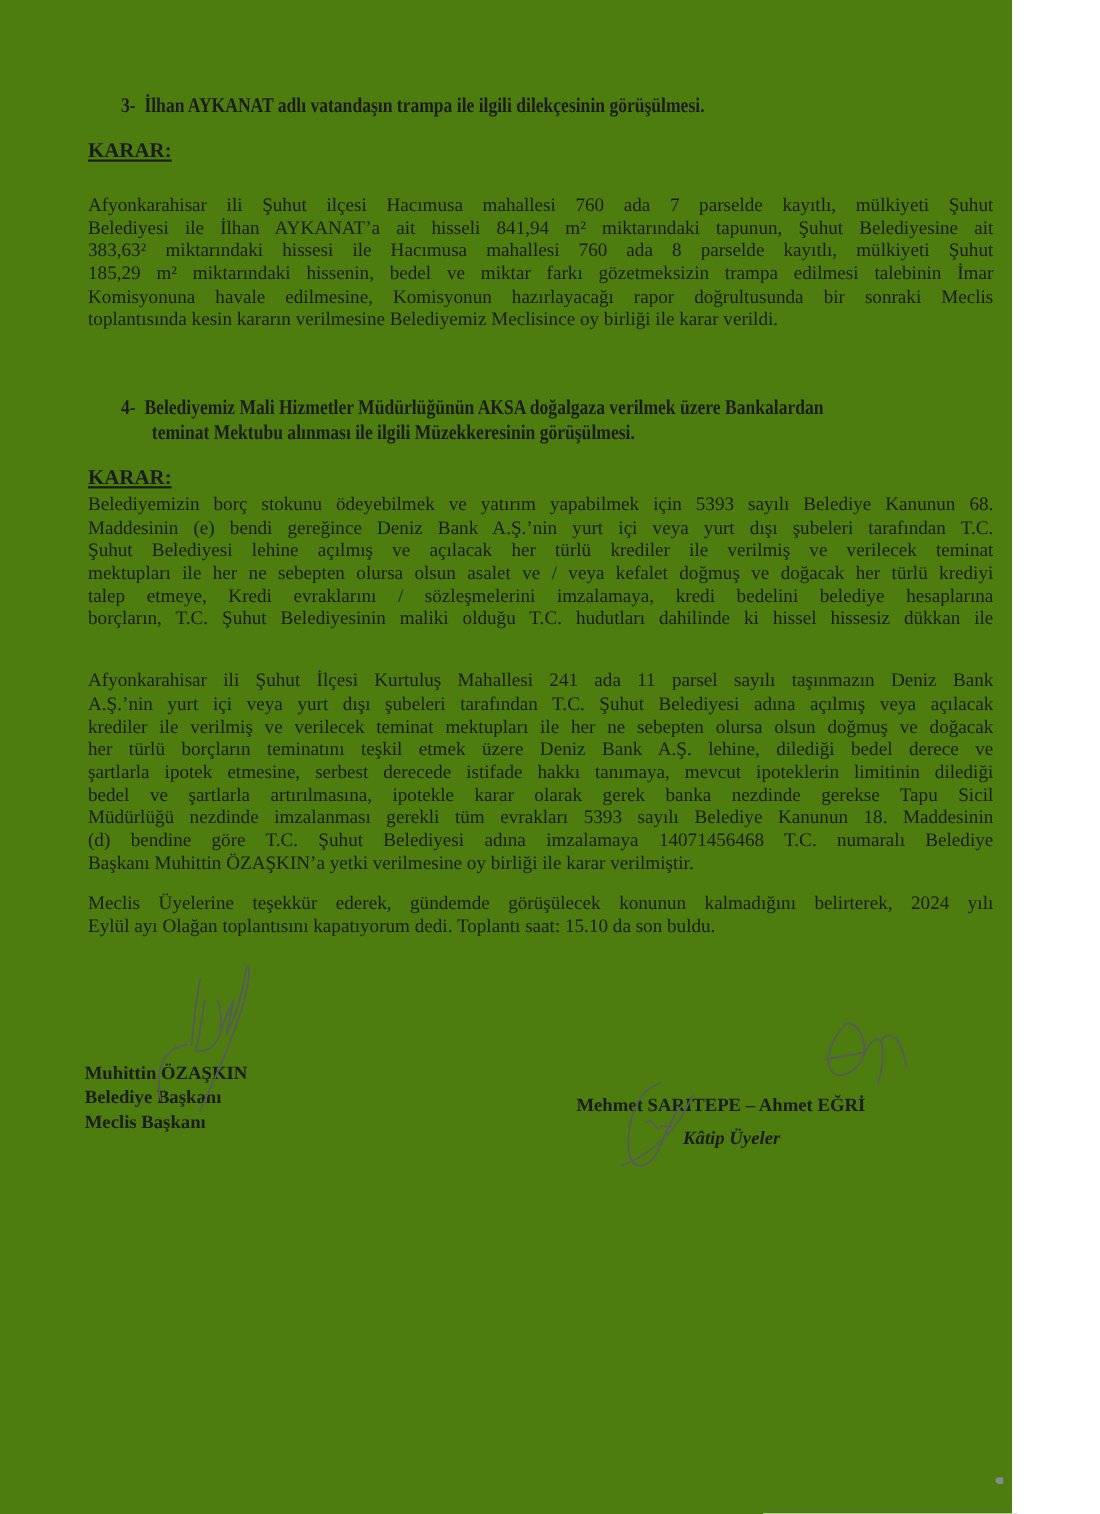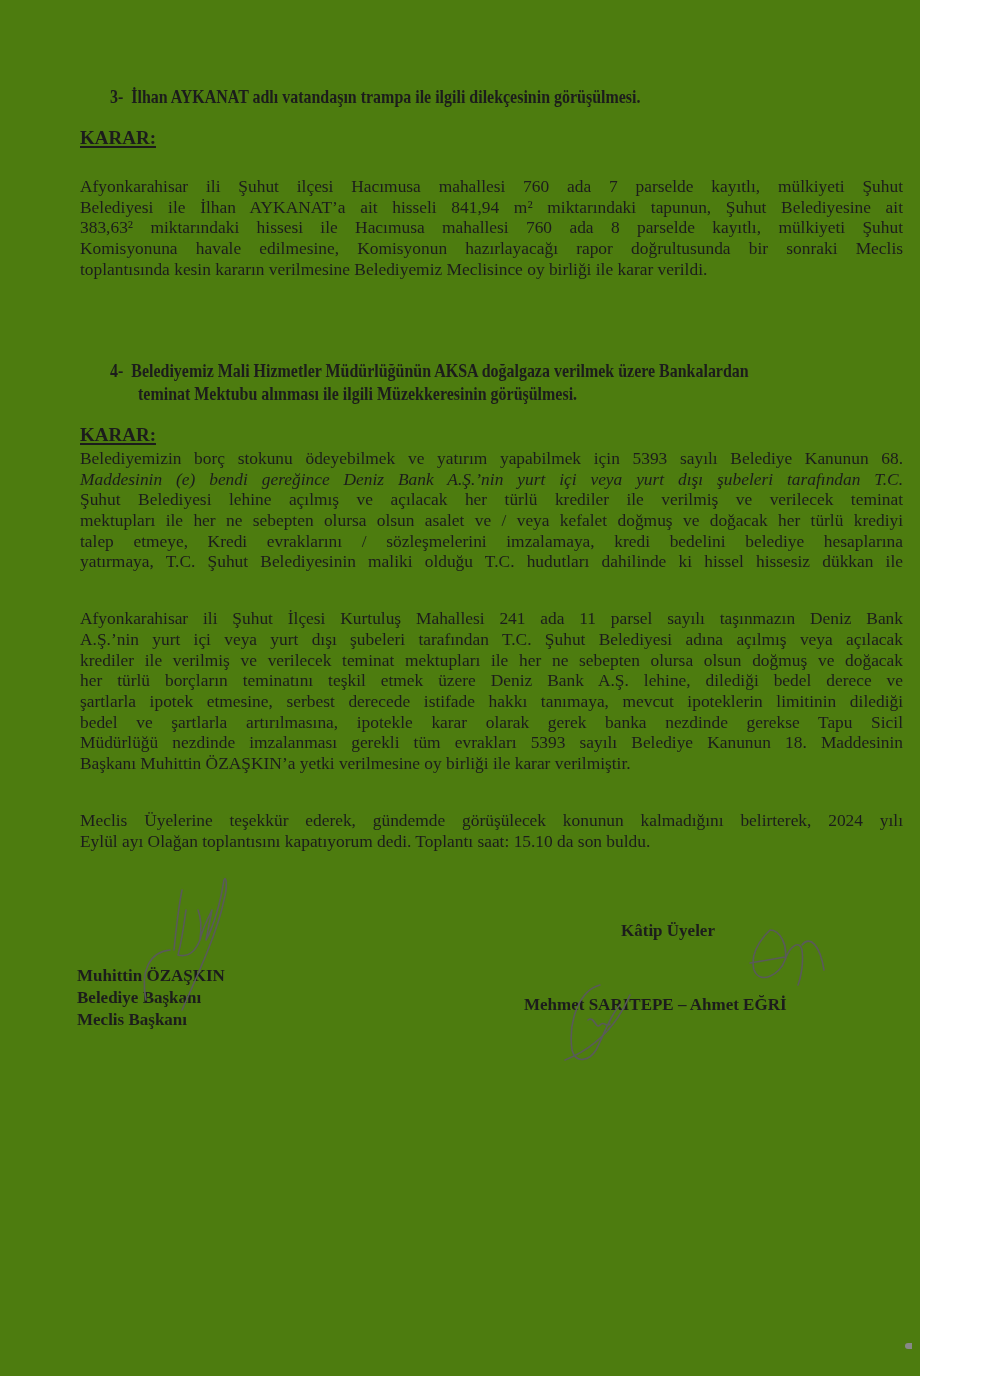--- a/index.html
+++ b/index.html
@@ -23,63 +23,65 @@
   <div class="abs heading" style="left:110px; top:86px;">
     <span>3-</span>&nbsp;&nbsp;<span>İlhan AYKANAT adlı vatandaşın trampa ile ilgili dilekçesinin görüşülmesi.</span>
   </div>
 
   <div class="abs karar" style="left:80px; top:127px;">KARAR:</div>
 
   <div class="abs para" style="left:80px; top:176px; width:823px;">
     <span class="line" style="display: block; width: 823px;">Afyonkarahisar ili Şuhut ilçesi Hacımusa mahallesi 760 ada 7 parselde kayıtlı, mülkiyeti Şuhut</span>
     <span class="line" style="display: block; width: 823px;">Belediyesi ile İlhan AYKANAT’a ait hisseli 841,94 m² miktarındaki tapunun, Şuhut Belediyesine ait</span>
     <span class="line" style="display: block; width: 823px;">383,63² miktarındaki hissesi ile Hacımusa mahallesi 760 ada 8 parselde kayıtlı, mülkiyeti Şuhut</span>
+    <span class="line" style="display: block; width: 823px;">185,29 m² miktarındaki hissenin, bedel ve miktar farkı gözetmeksizin trampa edilmesi talebinin İmar</span>
     <span class="line" style="display: block; width: 823px;">Komisyonuna havale edilmesine, Komisyonun hazırlayacağı rapor doğrultusunda bir sonraki Meclis</span>
     <span class="line last" style="display: block; width: 823px;">toplantısında kesin kararın verilmesine Belediyemiz Meclisince oy birliği ile karar  verildi.</span>
   </div>
 
   <div class="abs heading" style="left:110px; top:360px;">
     <span>4-</span>&nbsp;&nbsp;<span>Belediyemiz Mali Hizmetler Müdürlüğünün AKSA doğalgaza verilmek üzere Bankalardan</span>
   </div>
   <div class="abs heading" style="left:138px; top:383px;">teminat Mektubu alınması ile ilgili Müzekkeresinin görüşülmesi.</div>
 
   <div class="abs karar" style="left:80px; top:424px;">KARAR:</div>
 
   <div class="abs para" style="left:80px; top:448px; width:823px;">
     <span class="line" style="display: block; width: 823px;">Belediyemizin borç stokunu ödeyebilmek ve yatırım yapabilmek için 5393 sayılı Belediye Kanunun 68.</span>
-    <span class="line" style="display: block; width: 823px; font-style: italic;">Maddesinin (e) bendi gereğince Deniz Bank A.Ş.’nin yurt içi veya yurt dışı şubeleri tarafından T.C.</span>
+    <span class="line" style="display: block; width: 823px;">Maddesinin (e) bendi gereğince Deniz Bank A.Ş.’nin yurt içi veya yurt dışı şubeleri tarafından T.C.</span>
     <span class="line" style="display: block; width: 823px;">Şuhut Belediyesi lehine açılmış ve açılacak her türlü krediler ile verilmiş ve verilecek teminat</span>
     <span class="line" style="display: block; width: 823px;">mektupları ile her ne sebepten olursa olsun asalet ve / veya kefalet doğmuş ve doğacak her türlü krediyi</span>
     <span class="line" style="display: block; width: 823px;">talep etmeye, Kredi evraklarını / sözleşmelerini imzalamaya, kredi bedelini belediye hesaplarına</span>
-    <span class="line" style="display: block; width: 823px;">yatırmaya, T.C. Şuhut Belediyesinin maliki olduğu T.C. hudutları dahilinde ki hissel hissesiz dükkan ile</span>
+    <span class="line" style="display: block; width: 823px;">borçların, T.C. Şuhut Belediyesinin maliki olduğu T.C. hudutları dahilinde ki hissel hissesiz dükkan ile</span>
     <span class="line" style="display: block; width: 823px; margin-top: 36px;">Afyonkarahisar ili Şuhut İlçesi Kurtuluş Mahallesi 241 ada 11 parsel sayılı taşınmazın Deniz Bank</span>
     <span class="line" style="display: block; width: 823px;">A.Ş.’nin yurt içi veya yurt dışı şubeleri tarafından T.C. Şuhut Belediyesi adına açılmış veya açılacak</span>
     <span class="line" style="display: block; width: 823px;">krediler ile verilmiş ve verilecek teminat mektupları ile her ne sebepten olursa olsun doğmuş ve doğacak</span>
     <span class="line" style="display: block; width: 823px;">her türlü borçların teminatını teşkil etmek üzere Deniz Bank A.Ş. lehine, dilediği bedel derece ve</span>
     <span class="line" style="display: block; width: 823px;">şartlarla ipotek etmesine, serbest derecede istifade hakkı tanımaya, mevcut ipoteklerin limitinin dilediği</span>
     <span class="line" style="display: block; width: 823px;">bedel ve şartlarla artırılmasına, ipotekle karar olarak gerek banka nezdinde gerekse Tapu Sicil</span>
     <span class="line" style="display: block; width: 823px;">Müdürlüğü nezdinde imzalanması gerekli tüm evrakları 5393 sayılı Belediye Kanunun 18. Maddesinin</span>
+    <span class="line" style="display: block; width: 823px;">(d) bendine göre T.C. Şuhut Belediyesi adına imzalamaya 14071456468 T.C. numaralı Belediye</span>
     <span class="line last" style="display: block; width: 823px;">Başkanı Muhittin ÖZAŞKIN’a yetki verilmesine oy birliği ile karar verilmiştir.</span>
   </div>
 
   <div class="abs para" style="left:80px; top:810px; width:823px;">
     <span class="line" style="display: block; width: 823px;">Meclis Üyelerine teşekkür ederek, gündemde görüşülecek konunun kalmadığını belirterek, 2024 yılı</span>
     <span class="line last" style="display: block; width: 823px;">Eylül ayı Olağan toplantısını kapatıyorum dedi. Toplantı saat: 15.10 da son buldu.</span>
   </div>
 
   <div class="abs sig" style="left:77px; top:965px;">
     <div>Muhittin ÖZAŞKIN</div>
     <div>Belediye Başkanı</div>
     <div>Meclis Başkanı</div>
   </div>
   <svg class="signature" style="left:130px; top:870px;" width="150" height="150">
     <path d="M52 20 C48 40, 46 60, 44 80 M56 40 C54 55, 52 70, 48 85 C60 88, 66 80, 70 70 C72 55, 70 45, 68 40 M70 70 C72 60, 78 48, 82 40 L76 70 C84 55, 90 35, 94 10 C96 5, 98 15, 94 30 C88 60, 70 100, 52 140 M40 80 C20 82, 10 100, 16 130"></path>
   </svg>
 
-  <div class="abs sig" style="left:621px; top:920px;">Kâtip Üyeler</div>
+  <div class="abs sig" style="left:621px; top:1024px;font-style:italic;">Kâtip Üyeler</div>
   <div class="abs sig" style="left:524px; top:994px;">Mehmet SARITEPE – Ahmet EĞRİ</div>
   <svg class="signature" style="left:740px; top:925px;" width="100" height="80">
     <path d="M30 5 C20 15, 10 30, 14 45 C20 60, 40 50, 45 35 C48 20, 40 5, 30 5 M10 38 L45 32 M45 35 C50 20, 60 15, 62 25 C64 40, 60 55, 58 60 M62 20 C70 10, 80 20, 84 45"></path>
   </svg>
   <svg class="signature" style="left:560px; top:980px;" width="90" height="90">
     <path d="M40 5 C20 10, 8 40, 12 70 C16 85, 30 80, 36 70 C44 55, 50 35, 60 25 M5 80 C30 70, 55 50, 70 15 M28 40 C34 35, 36 50, 40 45 C44 40, 46 48, 50 44"></path>
   </svg>
 
   <div class="abs" style="left:905px; top:1343px; width:7px; height:6px; background:#888; border-radius:3px 0 0 3px;"></div>
 

